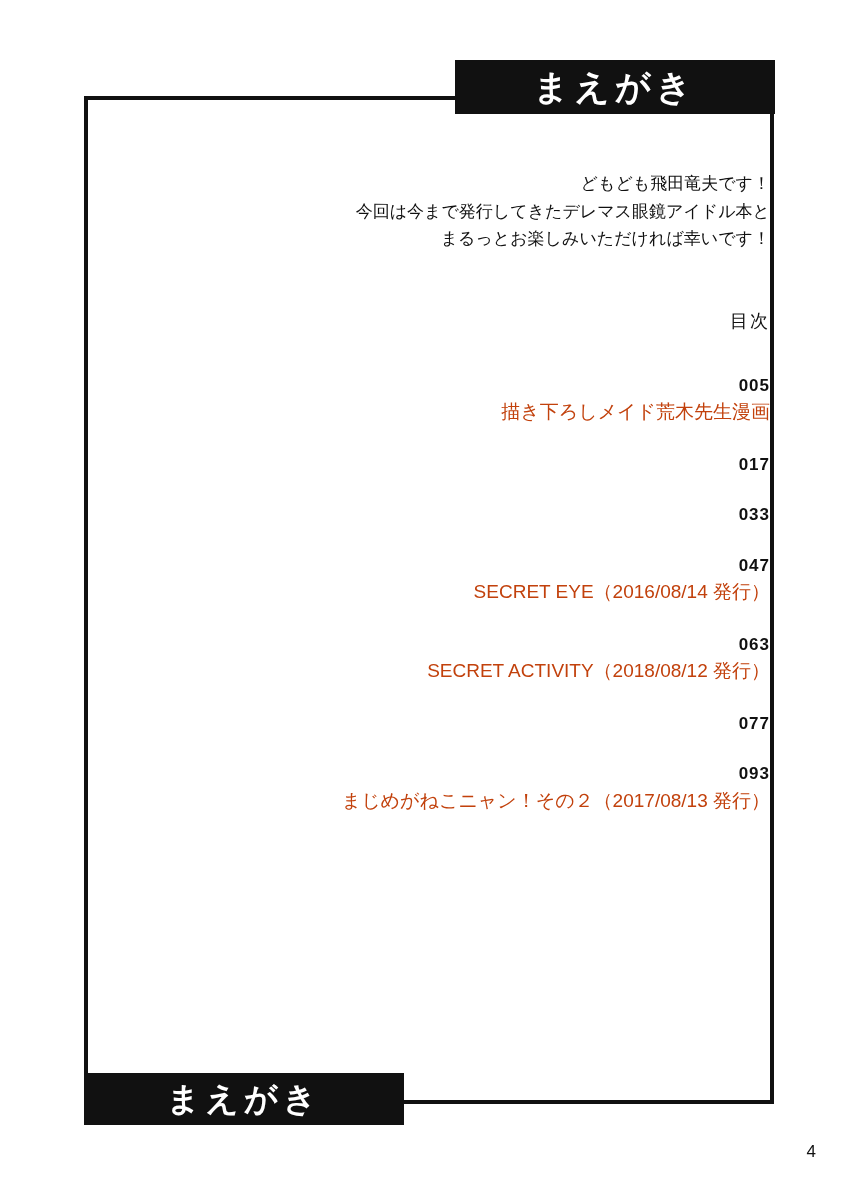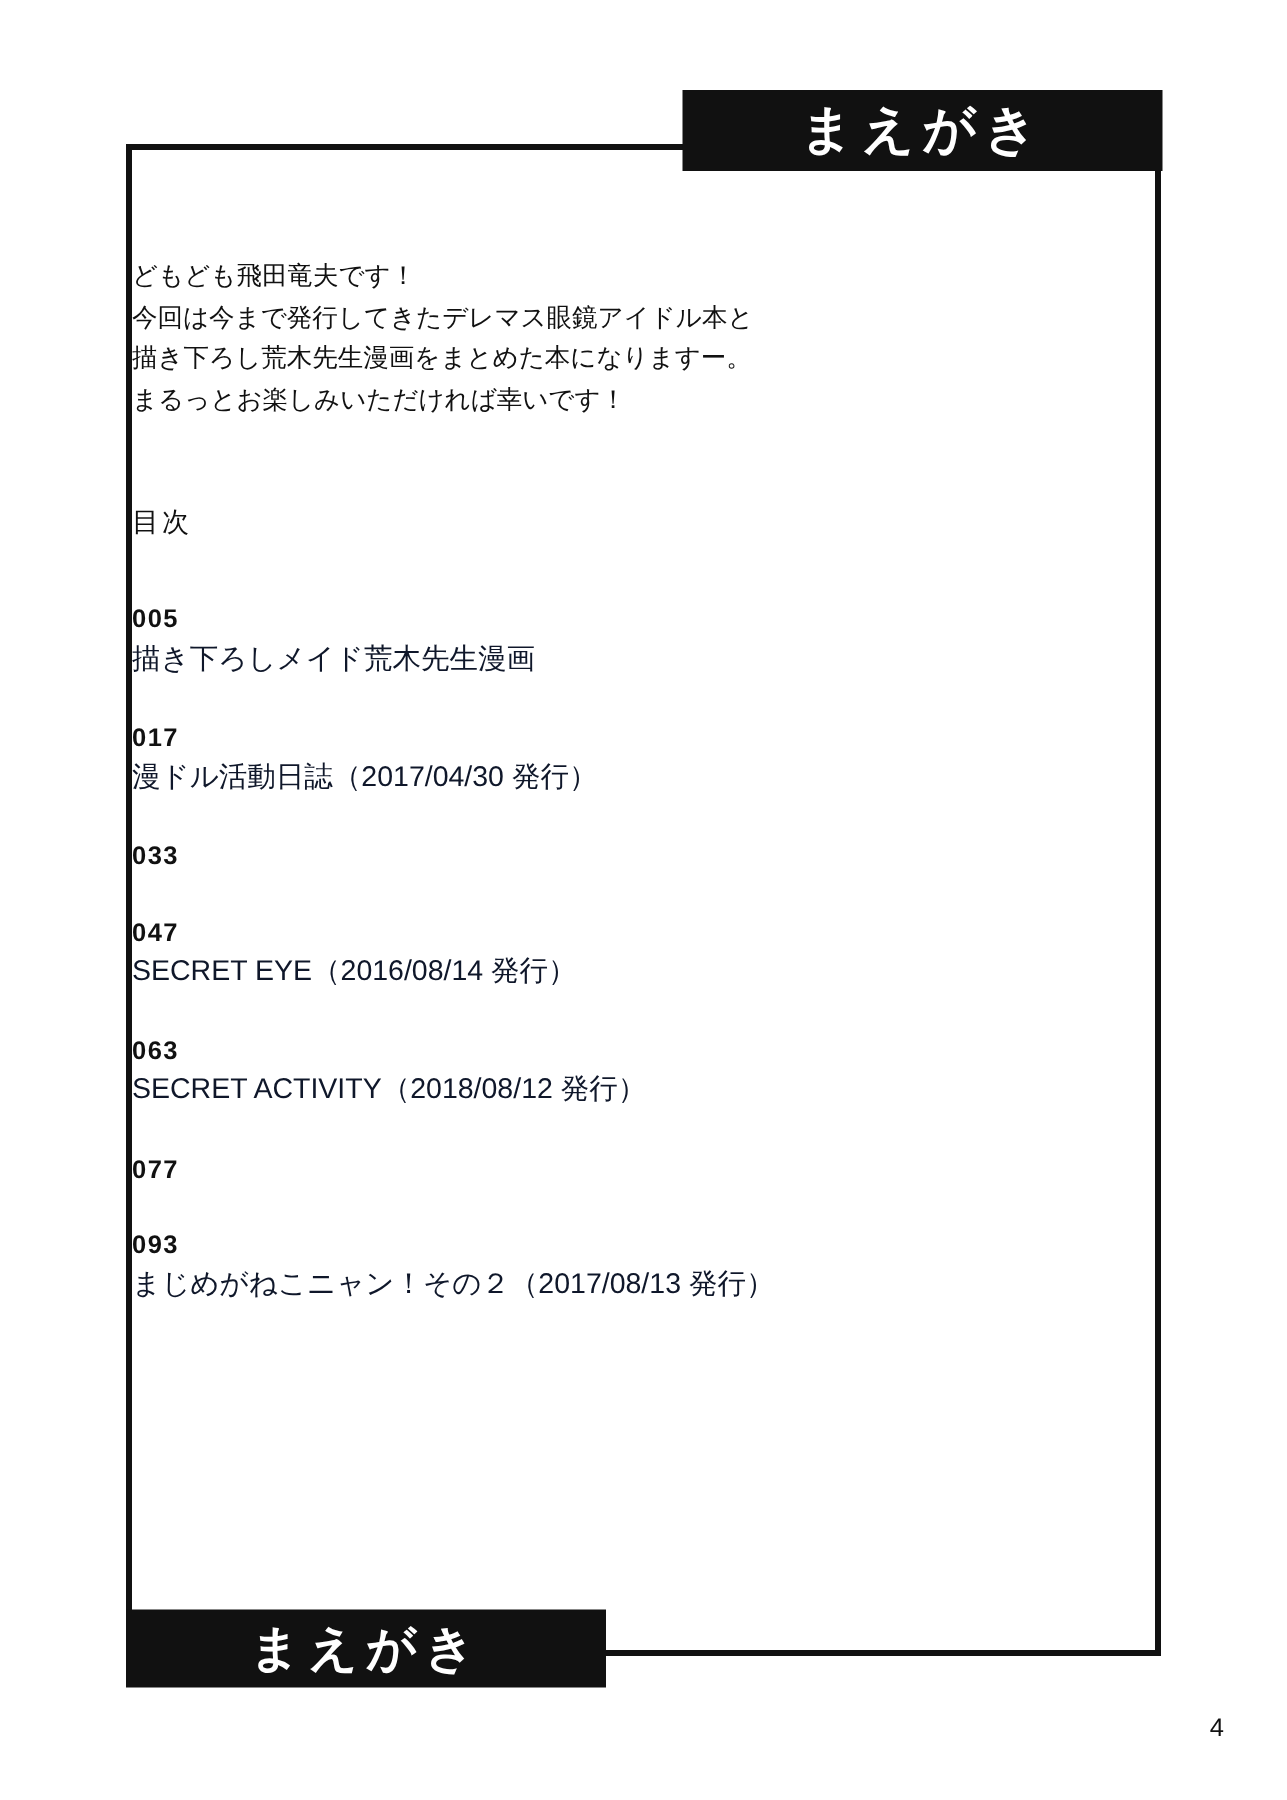--- a/index.html
+++ b/index.html
@@ -77,21 +77,21 @@
     line-height: 1;
     transform: translateY(-1px);
   }
 
   
   .content {
     position: absolute;
     left: 0;
     right: 0;
     top: 70px;
-    text-align: left;
+    text-align: right;
   }
 
   .intro {
     font-size: 17px;
     line-height: 1.62;
     color: #111111;
   }
   .intro div {
     white-space: nowrap;
   }
@@ -112,21 +112,21 @@
   .toc-num {
     font-size: 17px;
     font-weight: bold;
     letter-spacing: 1px;
     line-height: 1.5;
     color: #111111;
   }
   .toc-label {
     font-size: 19px;
     line-height: 1.5;
-    color: #0f172a;
+    color: #c2410c;
     white-space: nowrap;
   }
 
   .page-number {
     position: absolute;
     right: 42px;
     bottom: 38px;
     font-size: 17px;
     color: #111111;
   }
@@ -136,36 +136,34 @@
 
 <div class="page">
 
   <div class="frame">
 
     <div class="content">
 
       <div class="intro">
         <div>どもども飛田竜夫です！</div>
         <div>今回は今まで発行してきたデレマス眼鏡アイドル本と</div>
-        <div>描き下ろし荒木先生漫画をまとめた本になりますー。</div>
         <div>まるっとお楽しみいただければ幸いです！</div>
       </div>
 
       <div class="toc-title">目次</div>
 
       <div class="toc-list">
 
         <div class="toc-entry">
           <div class="toc-num">005</div>
           <div class="toc-label">描き下ろしメイド荒木先生漫画</div>
         </div>
 
         <div class="toc-entry">
           <div class="toc-num">017</div>
-          <div class="toc-label">漫ドル活動日誌（2017/04/30 発行）</div>
         </div>
 
         <div class="toc-entry">
           <div class="toc-num">033</div>
         </div>
 
         <div class="toc-entry">
           <div class="toc-num">047</div>
           <div class="toc-label">SECRET EYE（2016/08/14 発行）</div>
         </div>

